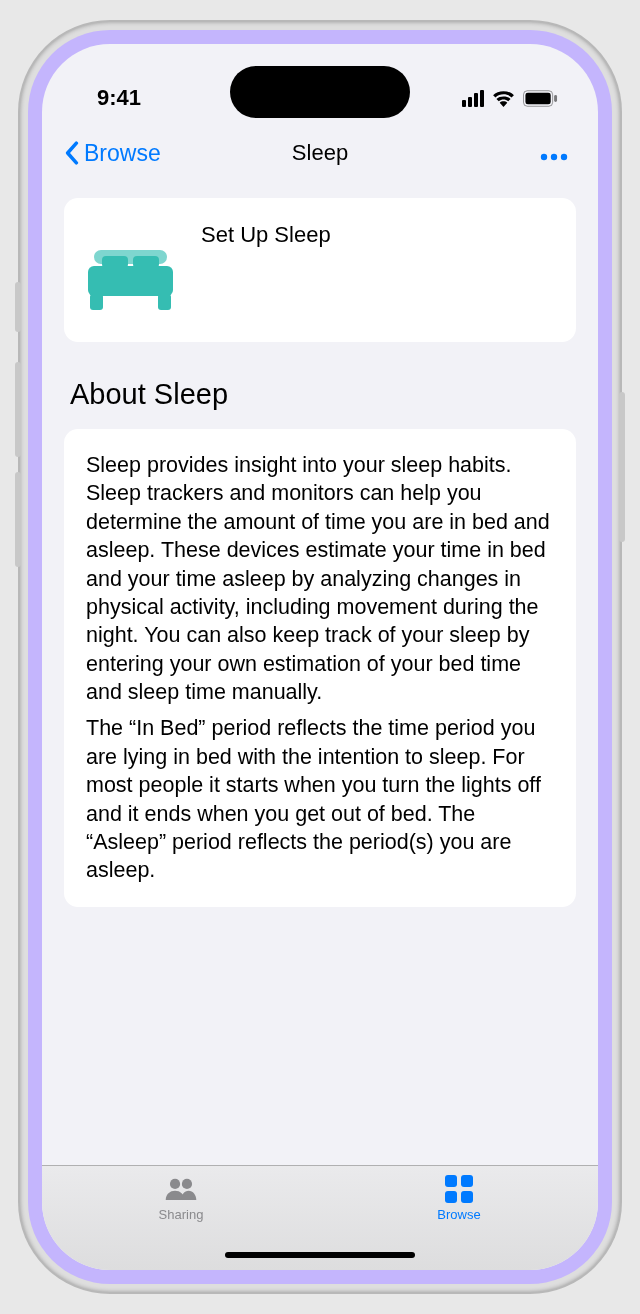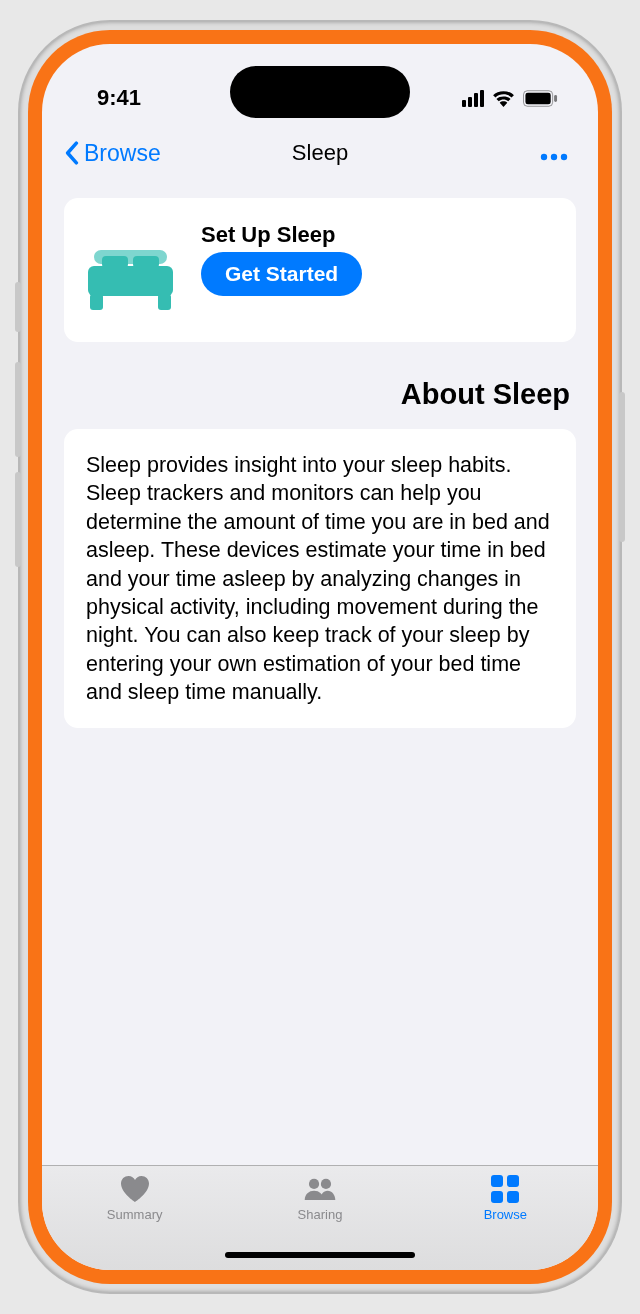--- a/index.html
+++ b/index.html
@@ -26,21 +26,21 @@
       background: #c8c8c8;
       border-radius: 3px;
     }
     .side-btn.b1 { left: -5px; top: 260px; width: 6px; height: 50px; }
     .side-btn.b2 { left: -5px; top: 340px; width: 6px; height: 95px; }
     .side-btn.b3 { left: -5px; top: 450px; width: 6px; height: 95px; }
     .side-btn.b4 { right: -5px; top: 370px; width: 6px; height: 150px; }
     .phone-inner {
       width: 100%;
       height: 100%;
-      background: #f97316;
+      background: #c4b5fd;
       border-radius: 82px;
       padding: 14px;
       position: relative;
     }
     .screen {
       width: 100%;
       height: 100%;
       background: #f2f2f7;
       border-radius: 68px;
       overflow: hidden;
@@ -132,45 +132,44 @@
     }
     .bed-icon-wrap {
       width: 85px;
       flex-shrink: 0;
       padding-top: 28px;
     }
     .bed-icon { width: 85px; height: 62px; }
     .setup-text { flex: 1; }
     .setup-title {
       font-size: 22px;
-      font-weight: 700;
-      color: #000;
-      margin-bottom: 4px;
+      font-weight: 400;
+      color: #000;
+      margin-bottom: 12px;
     }
     .setup-desc {
       font-size: 21.5px;
       color: #000;
       line-height: 1.3;
       margin-bottom: 18px;
     }
     .get-started-btn {
       background: #007aff;
       color: #fff;
       border: none;
       border-radius: 40px;
       padding: 10px 24px;
       font-size: 21px;
       font-weight: 600;
     }
     .about-title {
       font-size: 29px;
-      font-weight: 700;
+      font-weight: 400;
       color: #000;
       margin: 36px 6px 18px;
-      text-align: right;
     }
     .about-card {
       background: #fff;
       border-radius: 14px;
       padding: 22px 22px;
     }
     .about-card p {
       font-size: 21.5px;
       color: #000;
       line-height: 1.32;
@@ -263,40 +262,32 @@
               <rect x="6" y="0" width="73" height="14" rx="7" fill="#7ed6cf"></rect>
               <rect x="14" y="6" width="26" height="12" rx="4" fill="#35bdb2"></rect>
               <rect x="45" y="6" width="26" height="12" rx="4" fill="#35bdb2"></rect>
               <rect x="0" y="16" width="85" height="30" rx="6" fill="#35bdb2"></rect>
               <rect x="2" y="44" width="13" height="16" rx="3" fill="#35bdb2"></rect>
               <rect x="70" y="44" width="13" height="16" rx="3" fill="#35bdb2"></rect>
             </svg>
           </div>
           <div class="setup-text">
             <div class="setup-title">Set Up Sleep</div>
-            <button class="get-started-btn">Get Started</button>
           </div>
         </div>
 
         <div class="about-title">About Sleep</div>
 
         <div class="about-card">
           <p>Sleep provides insight into your sleep habits. Sleep trackers and monitors can help you determine the amount of time you are in bed and asleep. These devices estimate your time in bed and your time asleep by analyzing changes in physical activity, including movement during the night. You can also keep track of your sleep by entering your own estimation of your bed time and sleep time manually.</p>
+          <p>The “In Bed” period reflects the time period you are lying in bed with the intention to sleep. For most people it starts when you turn the lights off and it ends when you get out of bed. The “Asleep” period reflects the period(s) you are asleep.</p>
         </div>
       </div>
 
       <div class="tab-bar">
-        <div class="tab-item">
-          <div class="tab-icon">
-            <svg width="30" height="28" viewBox="0 0 30 28">
-              <path d="M15 27 C15 27 1 18 1 8.5 C1 4 4.5 1 8.5 1 C11.5 1 14 3 15 5 C16 3 18.5 1 21.5 1 C25.5 1 29 4 29 8.5 C29 18 15 27 15 27 Z" fill="#8a8a8d"></path>
-            </svg>
-          </div>
-          <span>Summary</span>
-        </div>
         <div class="tab-item">
           <div class="tab-icon">
             <svg width="40" height="26" viewBox="0 0 40 26">
               <circle cx="13" cy="7" r="6" fill="#8a8a8d"></circle>
               <circle cx="27" cy="7" r="6" fill="#8a8a8d"></circle>
               <path d="M2 26 C2 19 7 15 13 15 C19 15 24 19 24 26 Z" fill="#8a8a8d"></path>
               <path d="M20 26 C20 20 24 15 29 15 C34 15 38 20 38 26 Z" fill="#8a8a8d"></path>
             </svg>
           </div>
           <span>Sharing</span>

